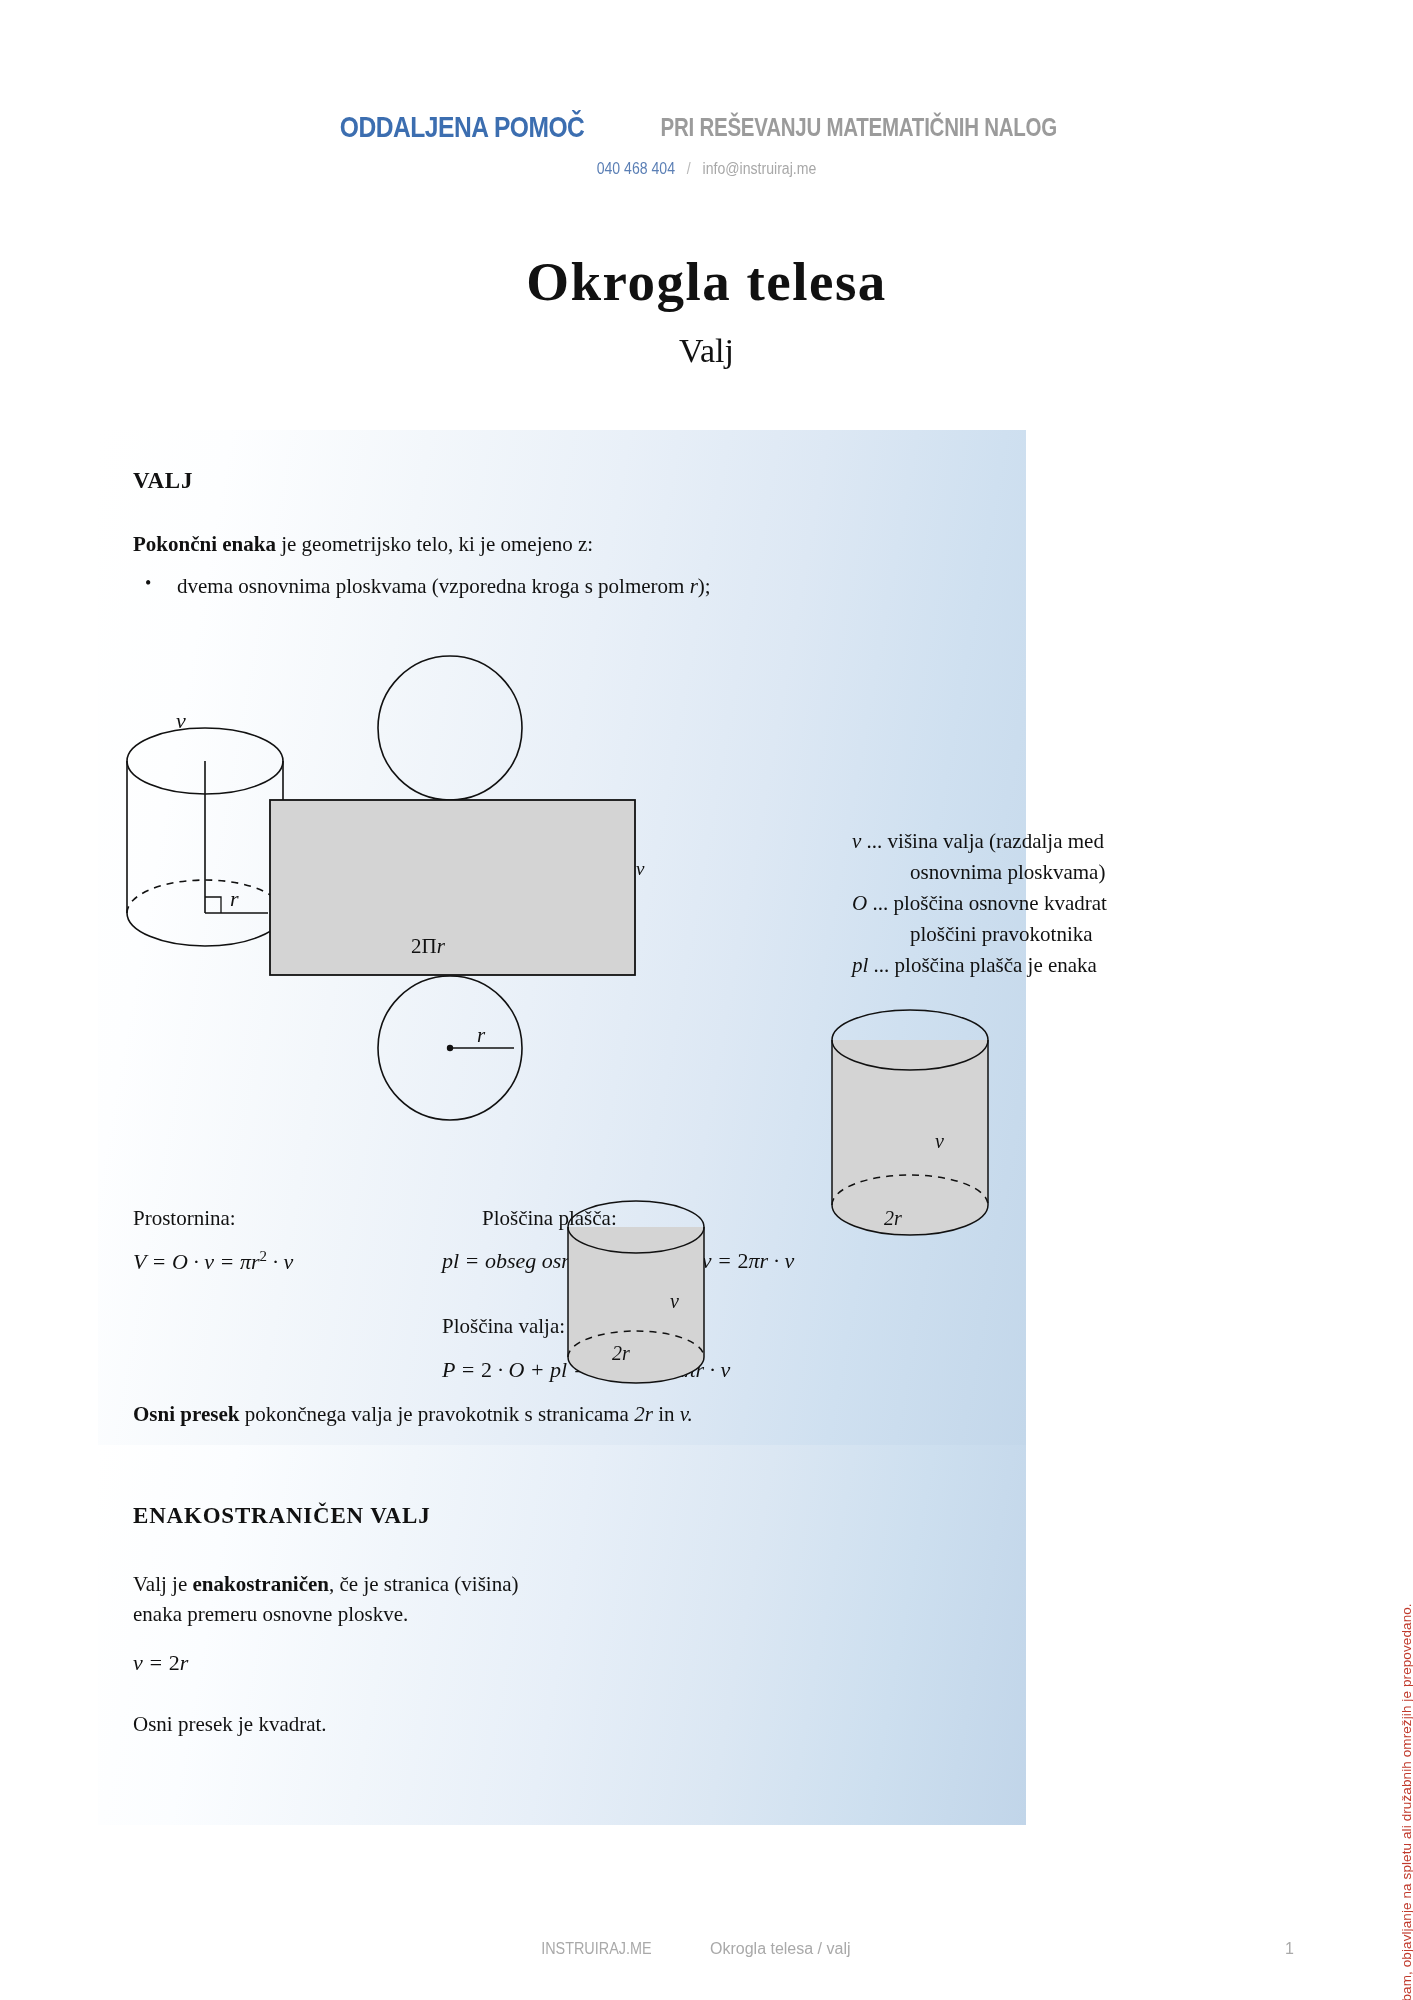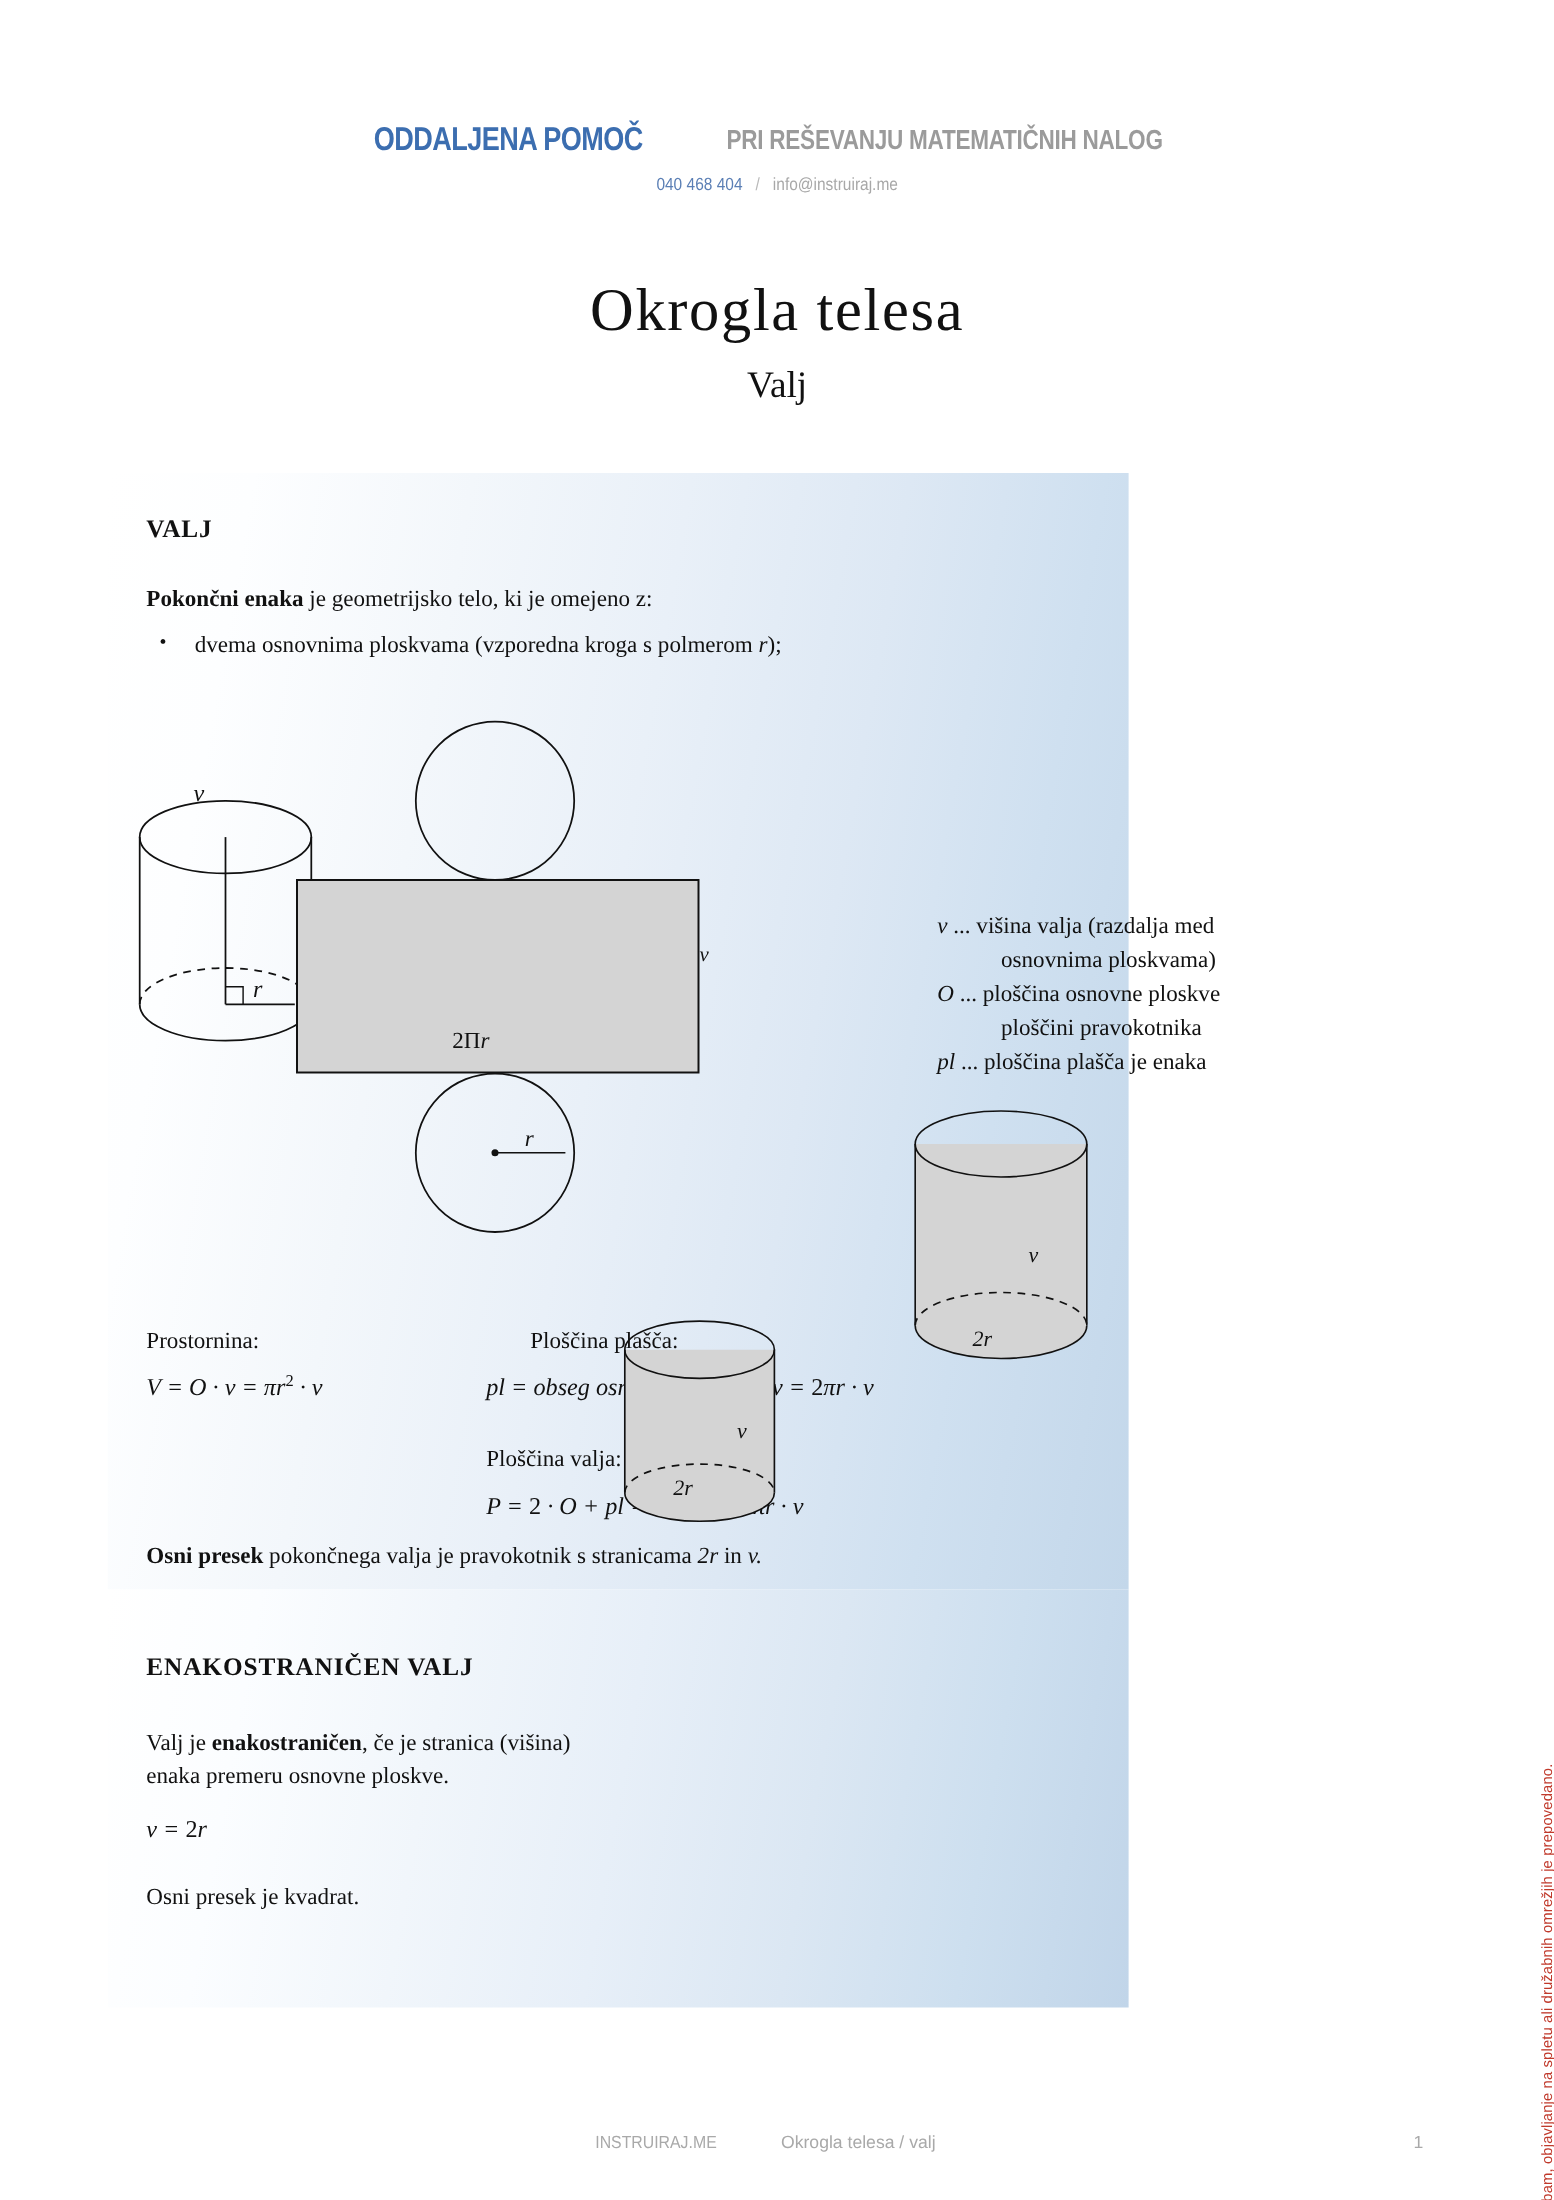--- a/index.html
+++ b/index.html
@@ -63,20 +63,21 @@
   
   .doc-title {
     position: absolute;
     top: 250px;
     left: 0;
     width: 1413px;
     text-align: center;
     font-size: 55px;
     color: #111;
     letter-spacing: 1.5px;
+    font-weight: bold;
   }
   .doc-subtitle {
     position: absolute;
     top: 332px;
     left: 0;
     width: 1413px;
     text-align: center;
     font-size: 34px;
     color: #111;
   }
@@ -260,21 +261,21 @@
   <line x1="330" y1="400" x2="394" y2="400" stroke="#111" stroke-width="1.4"></line>
   <text x="357" y="394" font-family="Liberation Serif, serif" font-size="21" font-style="italic" fill="#111">r</text>
 </svg>
 </div>
 
 <div style="position:absolute; left:636px; top:858px; font-size:19px; font-style:italic; color:#111;">v</div>
 
 <div class="legend">
   <div class="row"><span class="mi">v</span><span> ... višina valja (razdalja med</span></div>
   <div class="row ind"><span>osnovnima ploskvama)</span></div>
-  <div class="row"><span class="mi">O</span><span> ... ploščina osnovne ploskve</span></div>
+  <div class="row"><span class="mi">O</span><span> ... ploščina osnovne kvadrat</span></div>
   <div class="row ind"><span>ploščini pravokotnika</span></div>
   <div class="row"><span class="mi">pl</span><span> ... ploščina plašča je enaka</span></div>
 </div>
 
 <div class="flabel" style="left:133px; top:1206px;">Prostornina:</div>
 <div class="formula" style="left:133px; top:1248px;">V = O · v = πr<sup class="ex"><span class="up">2</span></sup> · v</div>
 
 <div class="flabel" style="left:442px; top:1206px;margin-left:40px;">Ploščina plašča:</div>
 <div class="formula" style="left:442px; top:1248px;">pl = obseg osnovne ploskve · v = <span class="up">2</span>πr · v</div>
 

